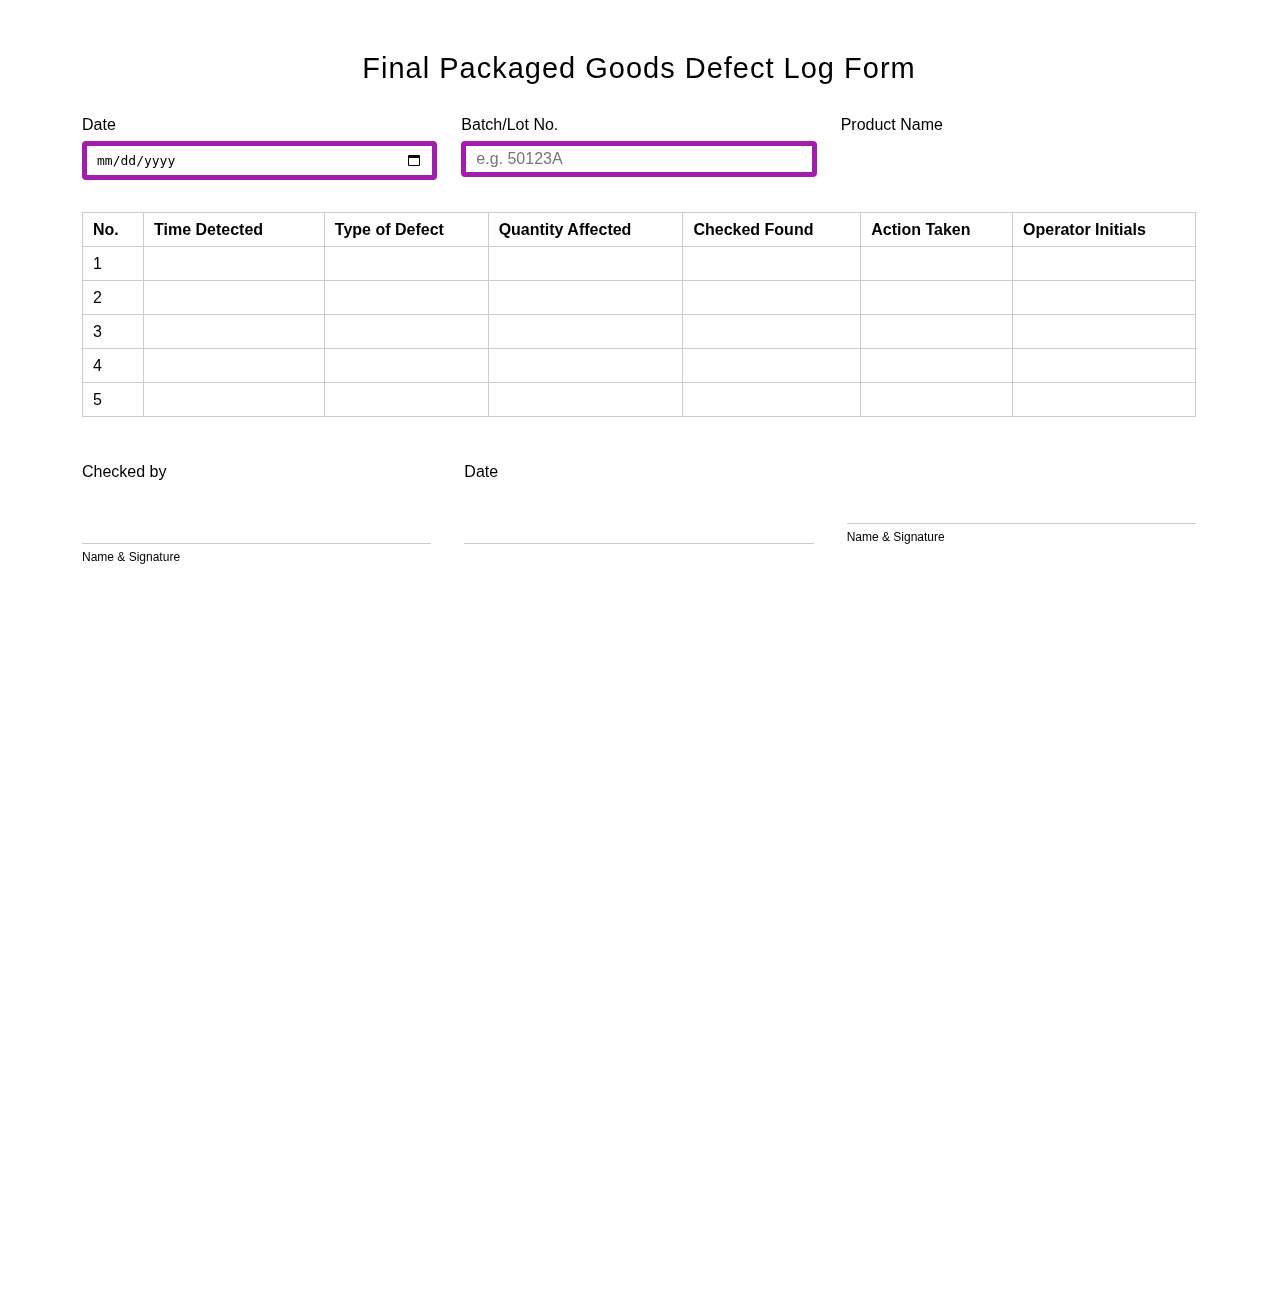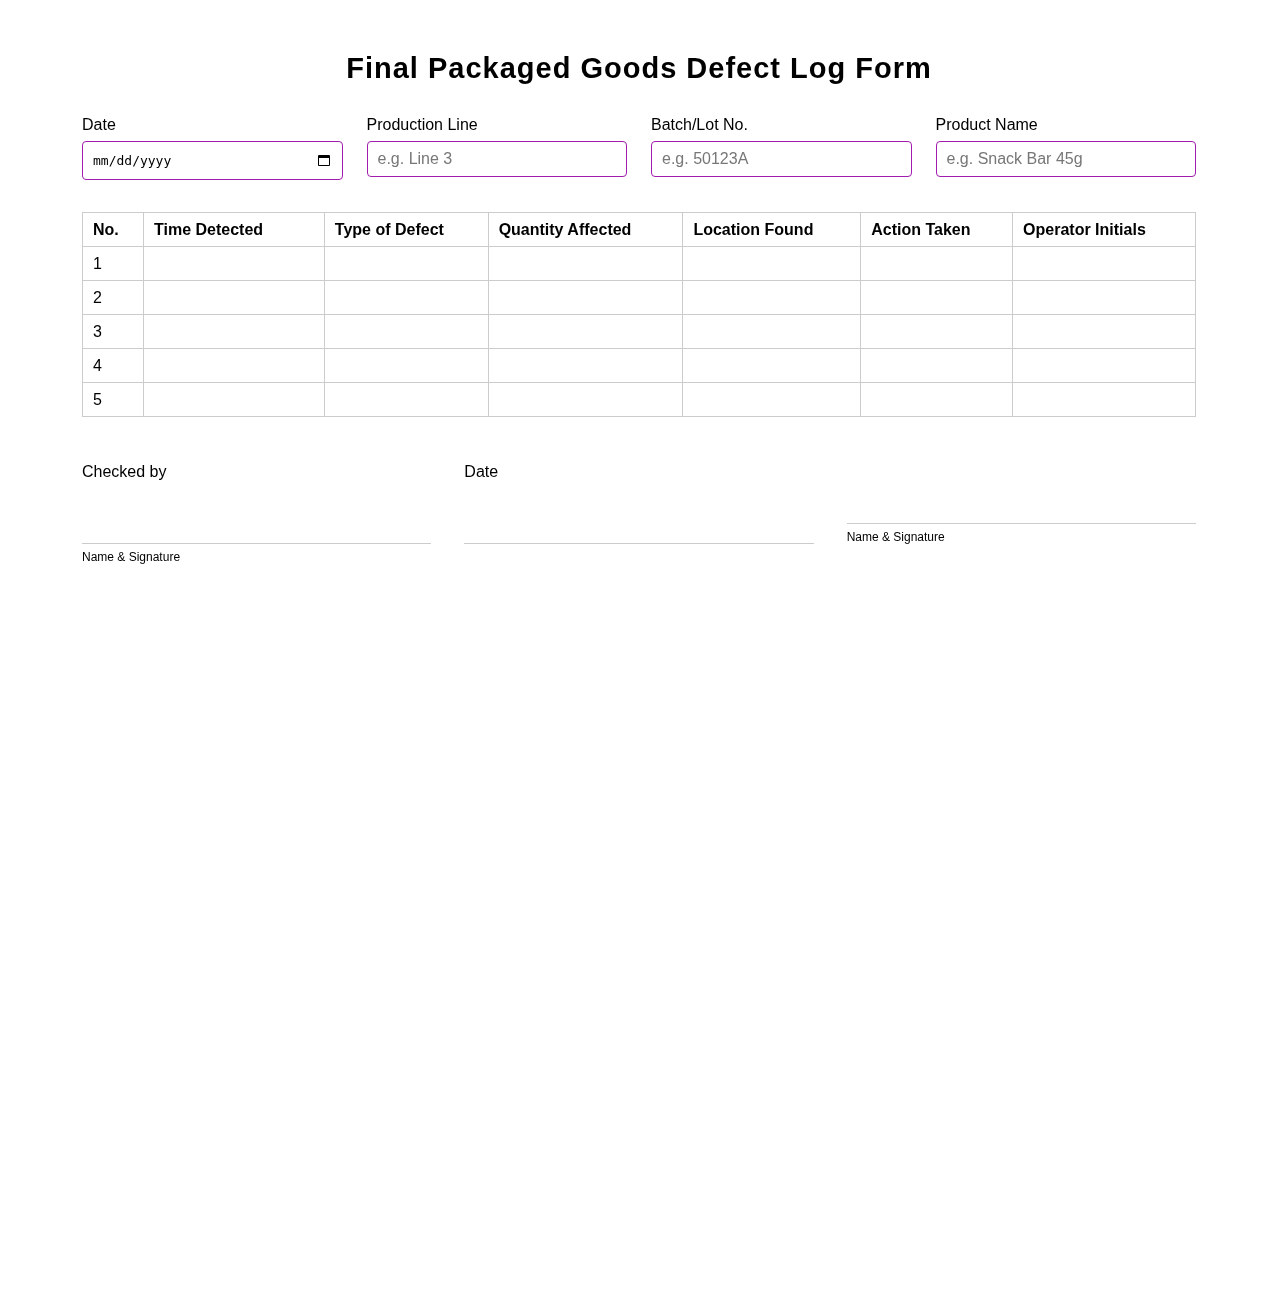--- a/index.html
+++ b/index.html
@@ -5,28 +5,28 @@
   html, body { margin: 0; padding: 0; background: #ffffff; }
   body {
     width: 1278px; height: 1300px;
     font-family: "Liberation Sans", sans-serif;
     color: #000;
     position: relative;
   }
   .page { position: absolute; left: 82px; top: 0; width: 1114px; }
   .title {
     margin: 0; position: absolute; top: 48px; left: 0; width: 1114px;
-    text-align: center; font-size: 29px; font-weight: bold; letter-spacing: 1px;
+    text-align: center; font-size: 29px; font-weight: normal; letter-spacing: 1px;
     line-height: 40px;
   }
   .fields { position: absolute; top: 115px; left: 0; width: 1114px; display: flex; gap: 24px; }
   .field { flex: 1; display: flex; flex-direction: column; }
   .field label { font-size: 16px; line-height: 20px; margin-bottom: 6px; }
   .input {
-    box-sizing: border-box; height: 36px; border: 1px solid #a21caf; border-radius: 4px;
+    box-sizing: border-box; height: 36px; border: 5px solid #a21caf; border-radius: 4px;
     padding: 0 10px; font-size: 16px; color: #777; display: flex; align-items: center;
     font-family: "Liberation Sans", sans-serif;
   }
   .input.date {
     height: 39px; color: #000; font-family: "DejaVu Sans Mono", monospace; font-size: 13px;
     justify-content: space-between;
   }
   .cal-icon {
     width: 12px; height: 11px; border: 1.5px solid #000; border-top-width: 3px; border-radius: 1px;
     box-sizing: border-box; margin-right: 2px;
@@ -53,56 +53,47 @@
 
   <div class="fields">
     <div class="field">
       <label>Date</label>
       <div class="input date">
         <span>mm/dd/yyyy</span>
         <span class="cal-icon"></span>
       </div>
     </div>
     <div class="field">
-      <label>Production Line</label>
-      <div class="input">
-        <span>e.g. Line 3</span>
-      </div>
-    </div>
-    <div class="field">
       <label>Batch/Lot No.</label>
       <div class="input">
         <span>e.g. 50123A</span>
       </div>
     </div>
     <div class="field">
       <label>Product Name</label>
-      <div class="input">
-        <span>e.g. Snack Bar 45g</span>
-      </div>
     </div>
   </div>
 
   <table class="log">
     <colgroup>
       <col style="width:61px">
         <col style="width:181px">
         <col style="width:164px">
         <col style="width:195px">
         <col style="width:178px">
         <col style="width:152px">
         <col style="width:183px">
     </colgroup>
     <thead>
       <tr>
         <th>No.</th>
         <th>Time Detected</th>
         <th>Type of Defect</th>
         <th>Quantity Affected</th>
-        <th>Location Found</th>
+        <th>Checked Found</th>
         <th>Action Taken</th>
         <th>Operator Initials</th>
       </tr>
     </thead>
     <tbody>
       <tr>
         <td>1</td>
         <td></td>
           <td></td>
           <td></td>

